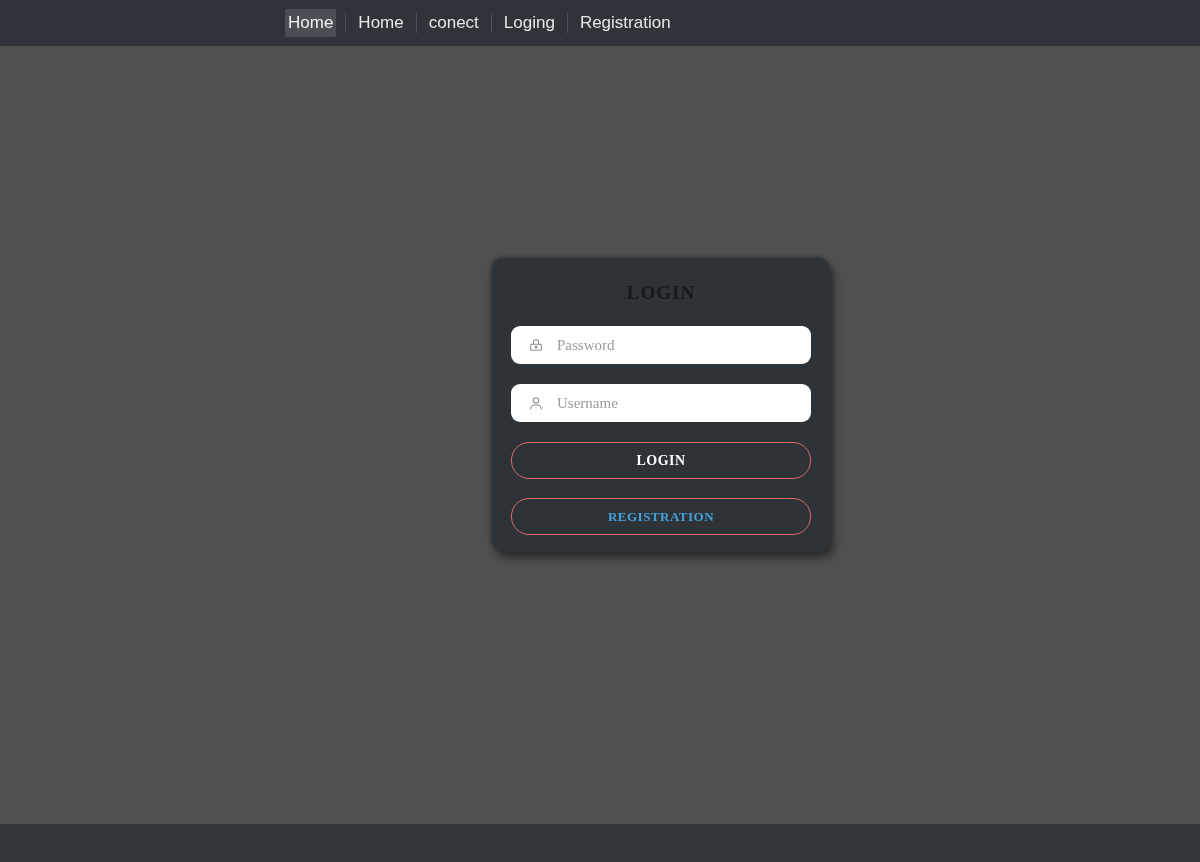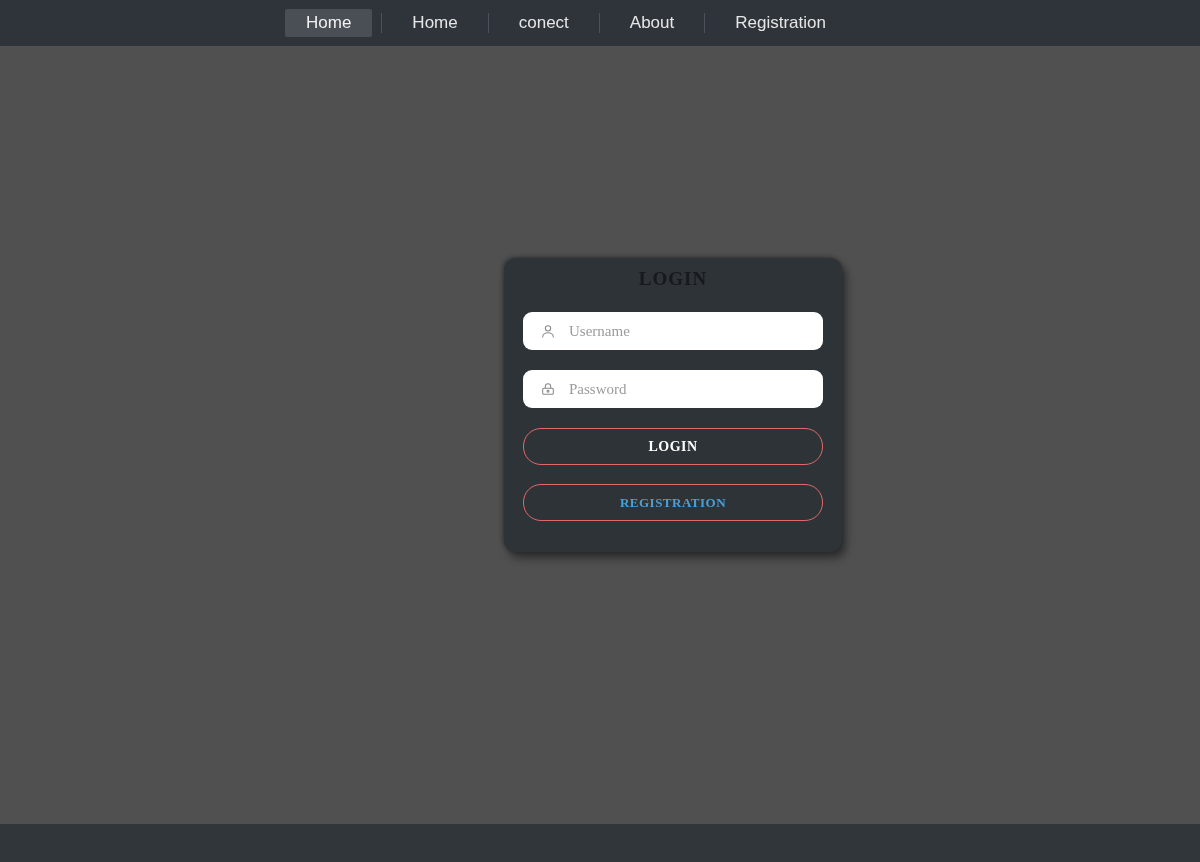--- a/index.html
+++ b/index.html
@@ -23,21 +23,21 @@
   }
   .nav-list {
     display: flex;
     align-items: center;
     margin-left: 285px;
     height: 100%;
   }
   .nav-item {
     color: #e6e6e6;
     font-size: 17px;
-    padding: 4px 21px;
+    padding: 4px 3px;
     cursor: pointer;
     white-space: nowrap;
     border-radius: 2px;
   }
   .nav-item.active {
     background: #4a4f55;
     color: #f2f2f2;
   }
   .nav-sep {
     width: 1px;
@@ -49,23 +49,22 @@
   
   .login-card {
     position: absolute;
     left: 492px;
     top: 258px;
     width: 338px;
     height: 294px;
     background: #2e3338;
     border-radius: 12px;
     box-shadow: 4px 6px 8px rgba(0,0,0,0.45), -1px -1px 4px rgba(0,0,0,0.35);
-    padding: 8px 19px 22px 19px;
+    padding: 22px 19px 22px 19px;
     font-family: "Liberation Serif", serif;
-    margin-left: 12px;
   }
   .login-title {
     text-align: center;
     color: #17191c;
     font-size: 19px;
     font-weight: bold;
     letter-spacing: 1px;
     margin-top: 2px;
     margin-bottom: 22px;
   }
@@ -141,48 +140,48 @@
 <body>
 
 <header class="navbar">
   <nav class="nav-list">
     <div class="nav-item active">Home</div>
     <div class="nav-sep"></div>
     <div class="nav-item">Home</div>
     <div class="nav-sep"></div>
     <div class="nav-item">conect</div>
     <div class="nav-sep"></div>
-    <div class="nav-item">About</div>
+    <div class="nav-item">Loging</div>
     <div class="nav-sep"></div>
     <div class="nav-item">Registration</div>
   </nav>
 </header>
 
 <section class="login-card">
   <h1 class="login-title">LOGIN</h1>
-
-  <div class="field">
-    <span class="icon-wrap">
-      <svg width="16" height="16" viewBox="0 0 24 24" fill="none" stroke="currentColor" stroke-width="1.6" stroke-linecap="round" stroke-linejoin="round">
-        <circle cx="12" cy="8" r="4"></circle>
-        <path d="M4 21c0-4 3.6-6.5 8-6.5s8 2.5 8 6.5"></path>
-      </svg>
-    </span>
-    <input type="text" placeholder="Username" style="">
-  </div>
 
   <div class="field">
     <span class="icon-wrap">
       <svg width="16" height="16" viewBox="0 0 24 24" fill="none" stroke="currentColor" stroke-width="1.6" stroke-linecap="round" stroke-linejoin="round">
         <rect x="4" y="11" width="16" height="9" rx="1.5"></rect>
         <path d="M8 11V8a4 4 0 0 1 8 0v3"></path>
         <circle cx="12" cy="15.5" r="1.4"></circle>
       </svg>
     </span>
     <input type="password" placeholder="Password" style="">
   </div>
 
+  <div class="field">
+    <span class="icon-wrap">
+      <svg width="16" height="16" viewBox="0 0 24 24" fill="none" stroke="currentColor" stroke-width="1.6" stroke-linecap="round" stroke-linejoin="round">
+        <circle cx="12" cy="8" r="4"></circle>
+        <path d="M4 21c0-4 3.6-6.5 8-6.5s8 2.5 8 6.5"></path>
+      </svg>
+    </span>
+    <input type="text" placeholder="Username" style="">
+  </div>
+
   <button class="btn btn-login">LOGIN</button>
 
   <button class="btn btn-registration">REGISTRATION</button>
 </section>
 
 <footer class="footer"></footer>
 
 </body></html>

